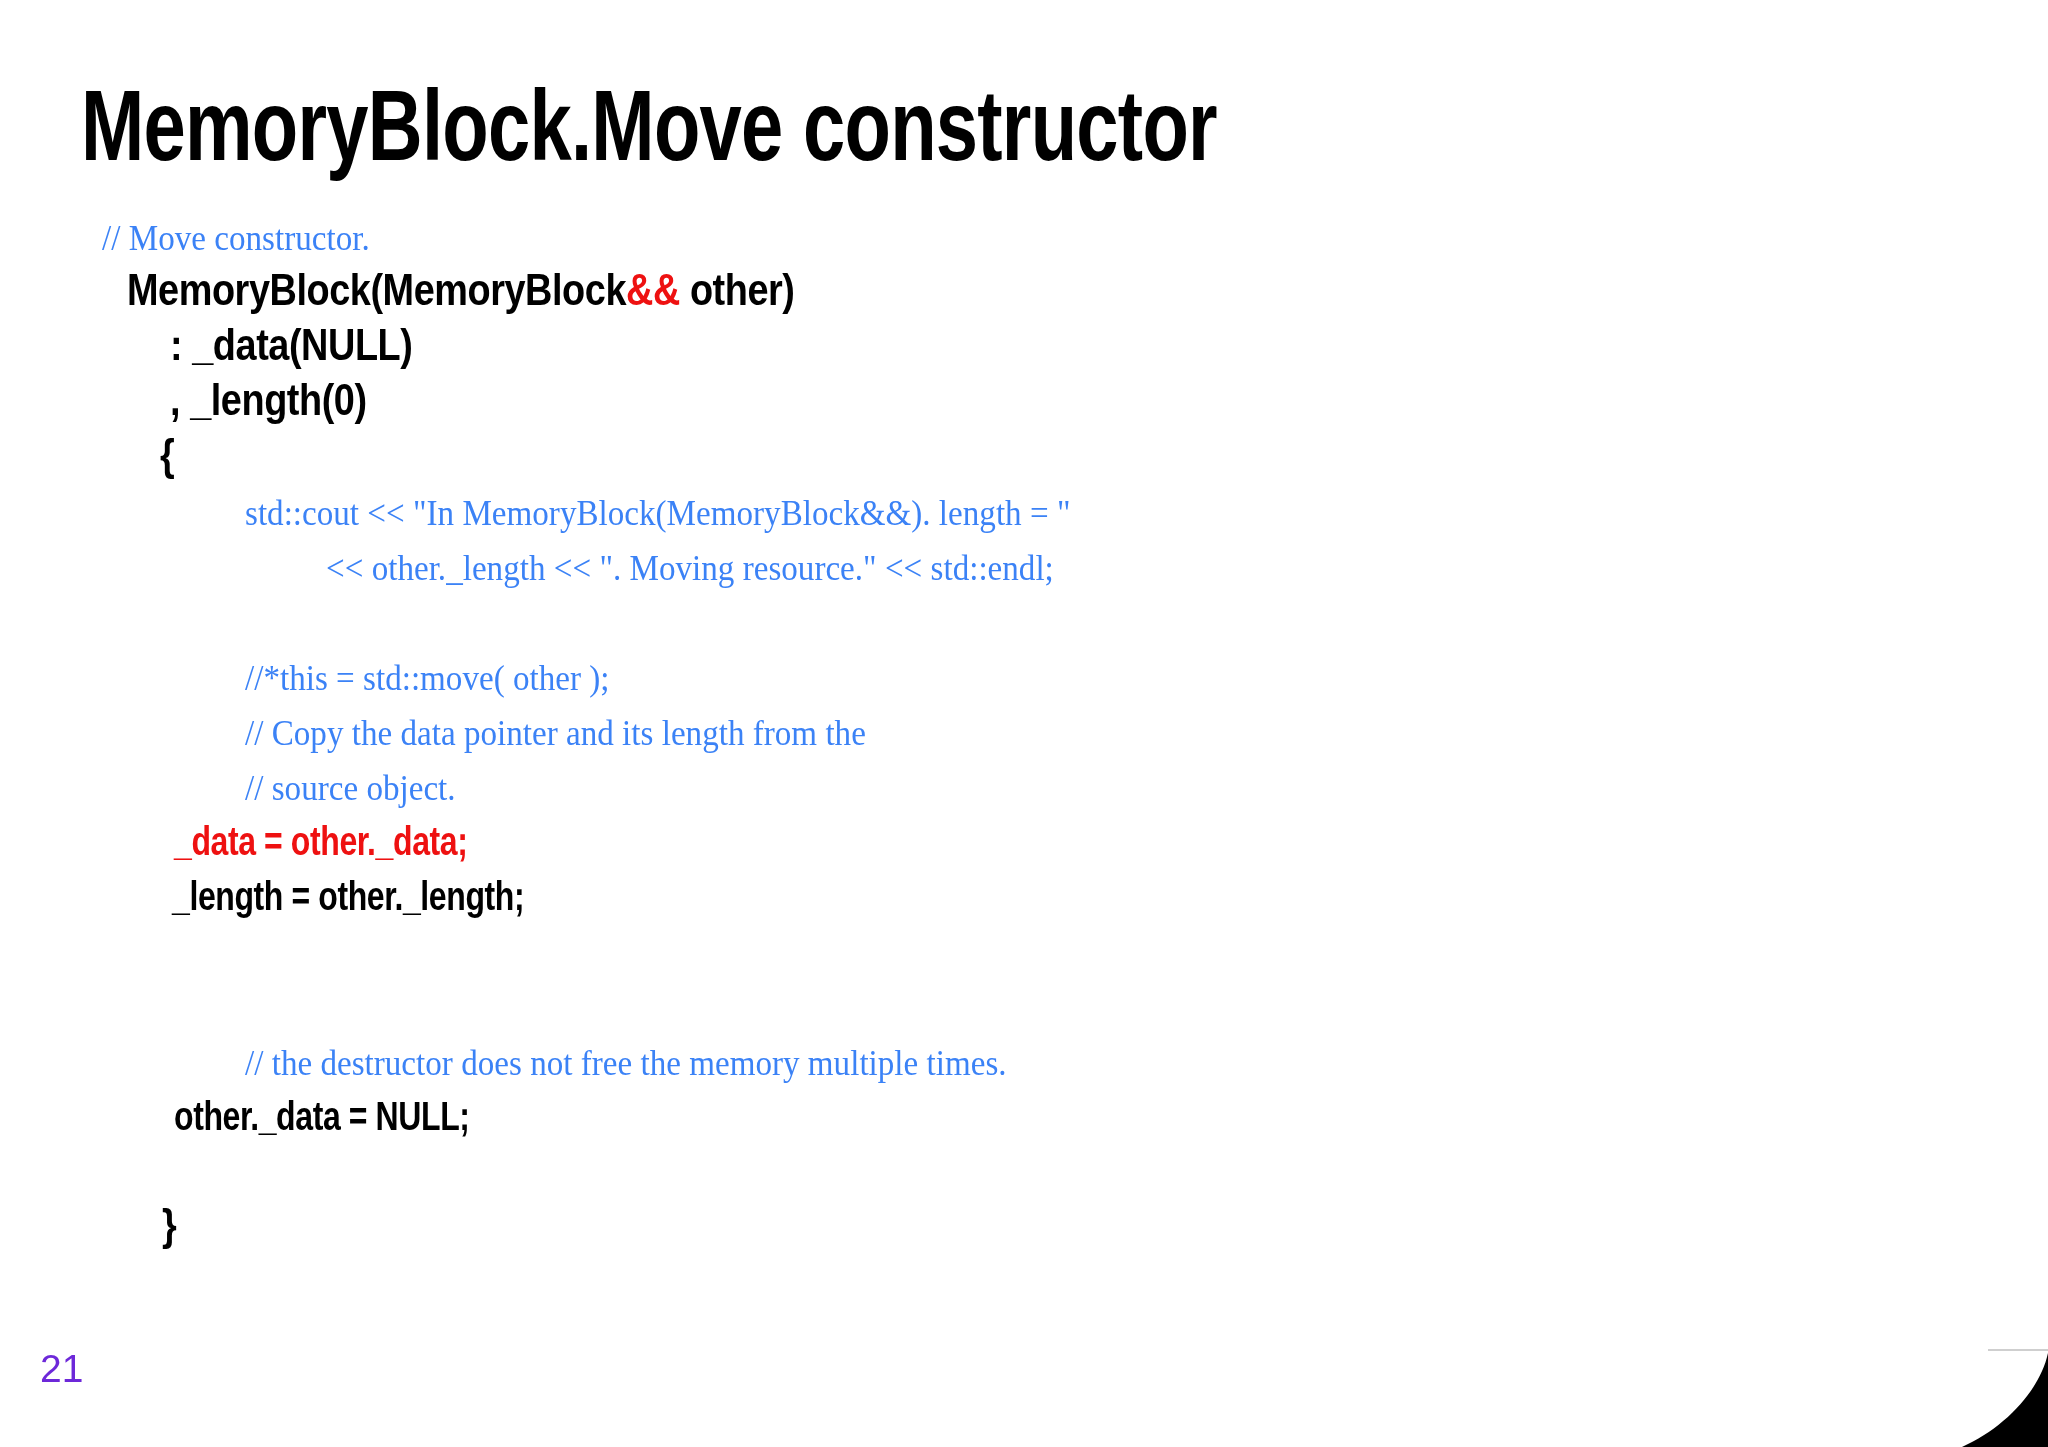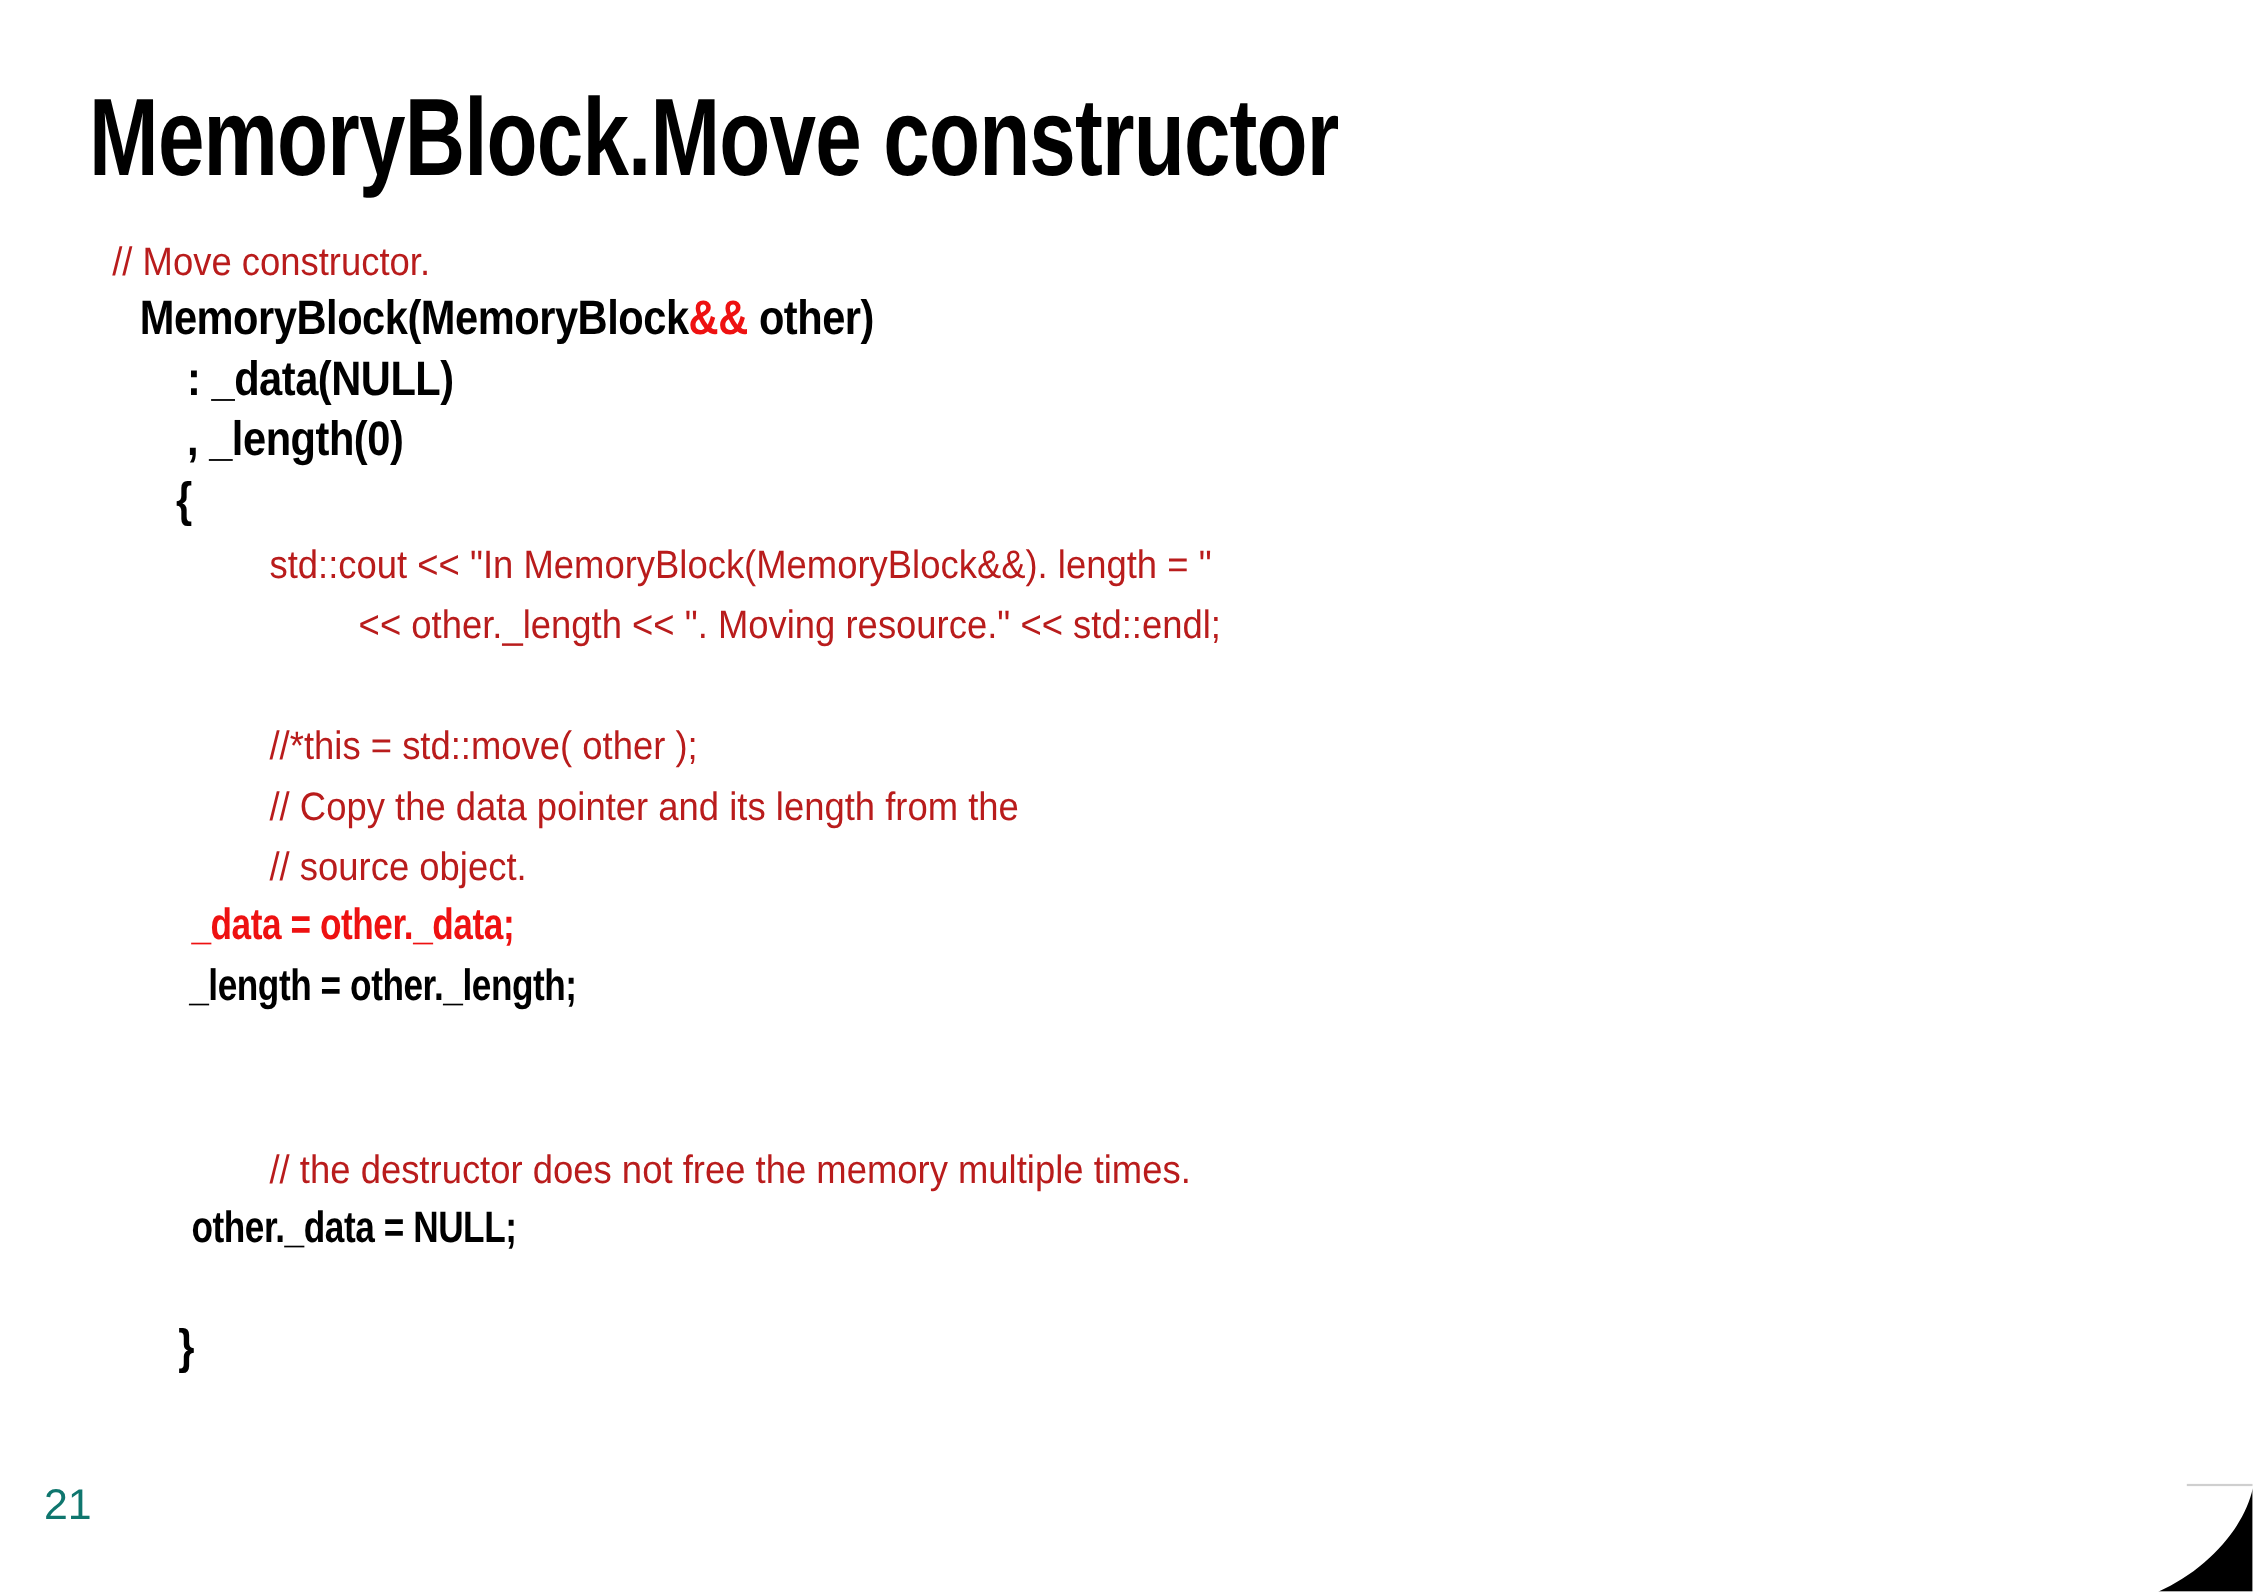--- a/index.html
+++ b/index.html
@@ -33,43 +33,43 @@
     position: absolute;
     white-space: nowrap;
     line-height: 1;
   }
   .ln > .tx {
     display: inline-block;
     transform-origin: 0 50%;
     white-space: pre;
   }
   .mono {
-    font-family: Liberation Sans, sans-serif;
+    font-family: Liberation Serif, serif;
     font-size: 36px;
-    color: #b91c1c;
+    color: #3b82f6;
   }
   .mono > .tx { transform: scaleX(0.92); }
   .sig {
     font-weight: bold;
     font-size: 44px;
   }
   .sig > .tx { transform: scaleX(0.86); letter-spacing: -0.5px; }
   .stmt {
     font-weight: bold;
     font-size: 40px;
   }
   .stmt > .tx { transform: scaleX(0.80); letter-spacing: -0.5px; }
   .red { color: var(--accent-red, #ee1111); }
   .page-num {
     position: absolute;
     left: 40px;
     top: 1349px;
     font-size: 39px;
     line-height: 1;
-    color: #0f766e;
+    color: #6d28d9;
   }
   .curl-svg {
     position: absolute;
     right: 0;
     bottom: 0;
     width: 148px;
     height: 147px;
     display: block;
   }
   .curl-shadow-line {

